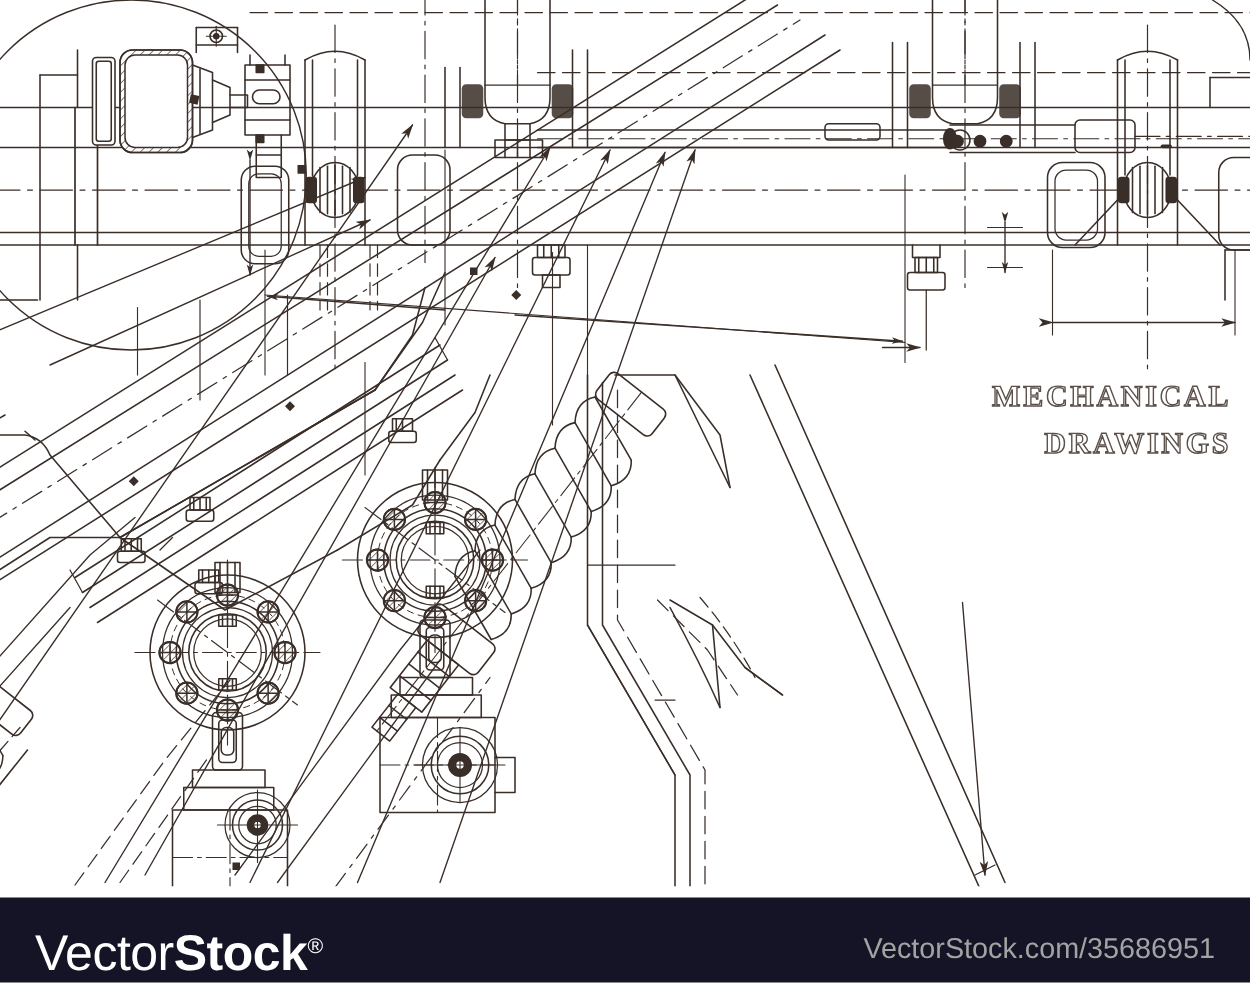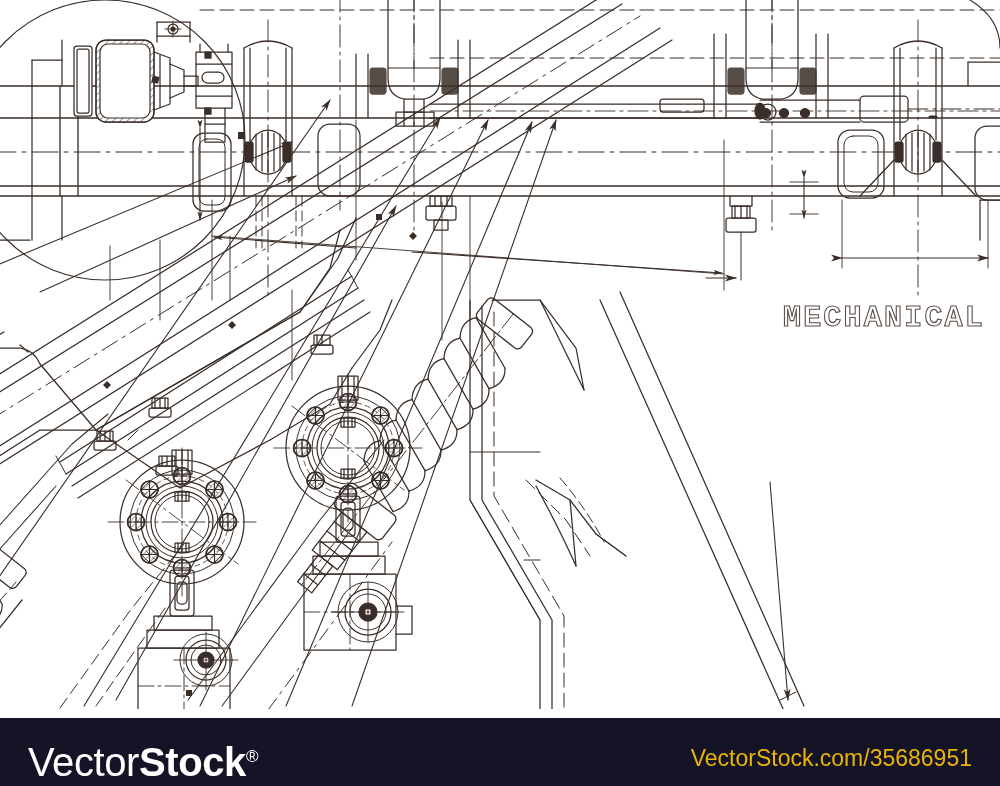--- a/index.html
+++ b/index.html
@@ -12,23 +12,23 @@
 
   
   #drawing{position:absolute;left:0;top:0;width:1000px;height:786px;}
 
   
   #title-block{
     position:absolute;left:700px;top:300px;width:285px;
     text-align:right;user-select:none;
   }
   #title-block .tline{
-    font-family:Liberation Mono, monospace;
+    font-family:Liberation Serif, serif;
     font-weight:700;
-    font-size:30px;
+    font-size:24px;
     letter-spacing:2.2px;
     line-height:37px;
     color:transparent;
     -webkit-text-stroke:1.1px #5b504a;
     text-stroke:1.1px #5b504a;
     white-space:nowrap;
   }
 
   
   #footer{
@@ -38,21 +38,21 @@
   #footer .brand{
     position:absolute;left:28px;top:17px;
     font-size:40px;line-height:44px;color:#ffffff;
     letter-spacing:-0.4px;white-space:nowrap;
   }
   #footer .brand .b-light{font-weight:300;}
   #footer .brand .b-bold{font-weight:700;}
   #footer .brand .b-reg{font-size:17px;vertical-align:super;font-weight:400;}
   #footer .url{
     position:absolute;right:28px;top:27px;
-    font-size:23px;color:#eab308;font-weight:400;white-space:nowrap;
+    font-size:23px;color:#a3a3a3;font-weight:400;white-space:nowrap;
   }
 </style>
 </head>
 <body>
 
 <div id="stage">
 
   <svg id="drawing" viewBox="0 0 1000 786" preserveAspectRatio="none" xmlns="http://www.w3.org/2000/svg">
     <defs>
       <marker id="arr" markerWidth="12" markerHeight="8" refX="11" refY="4" orient="auto" markerUnits="userSpaceOnUse">
@@ -631,20 +631,21 @@
         <rect x="152" y="76" width="7" height="7" transform="rotate(12,155,79)"></rect>
         <rect x="376" y="214" width="6" height="6"></rect>
         <rect x="186" y="690" width="6" height="6"></rect>
       </g>
 
     </g>
   </svg>
 
   <div id="title-block">
     <div class="tline">MECHANICAL</div>
+    <div class="tline">DRAWINGS</div>
   </div>
 
   <div id="footer">
     <div class="brand"><span class="b-light">Vector</span><span class="b-bold">Stock</span><span class="b-reg">®</span></div>
     <div class="url">VectorStock.com/35686951</div>
   </div>
 
 </div>
 
 </body></html>

